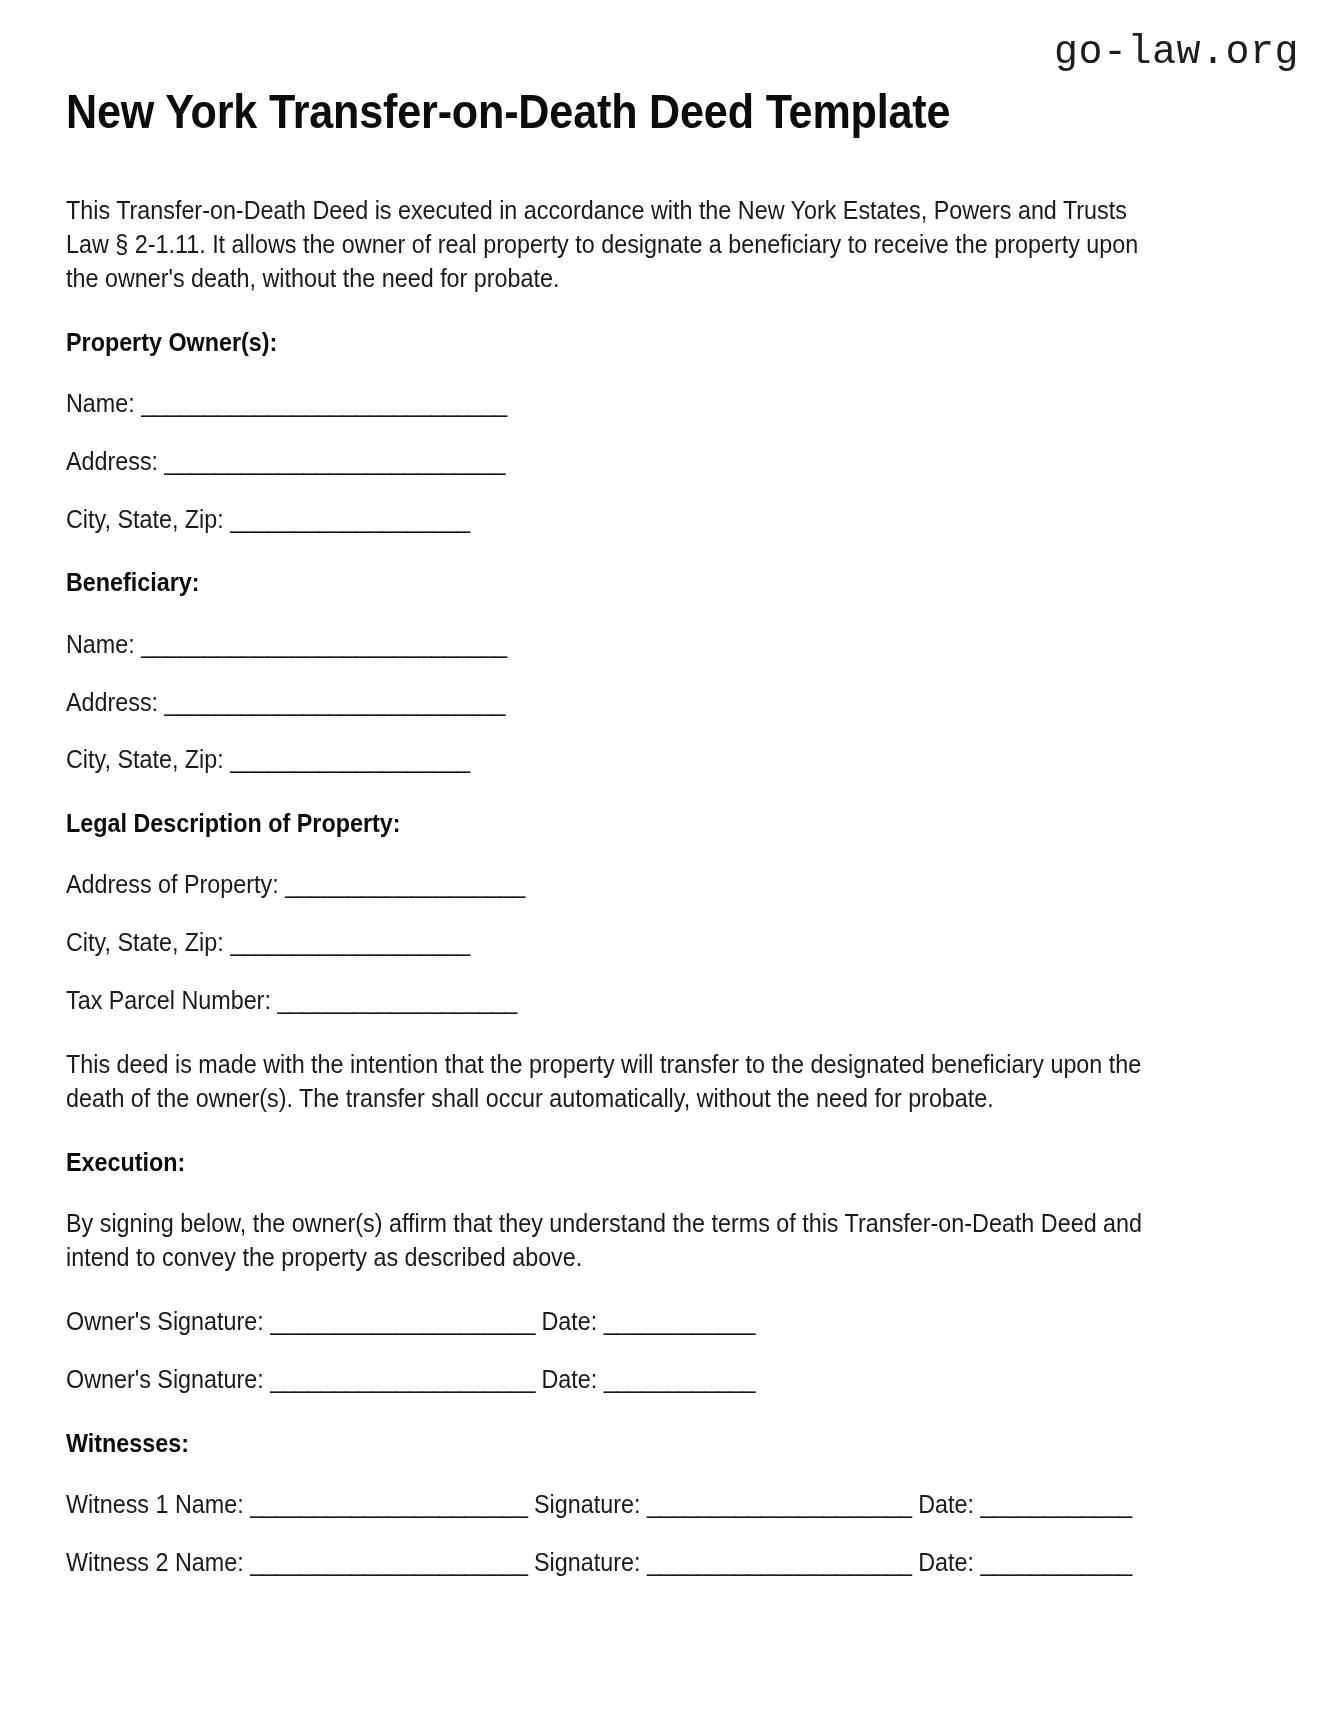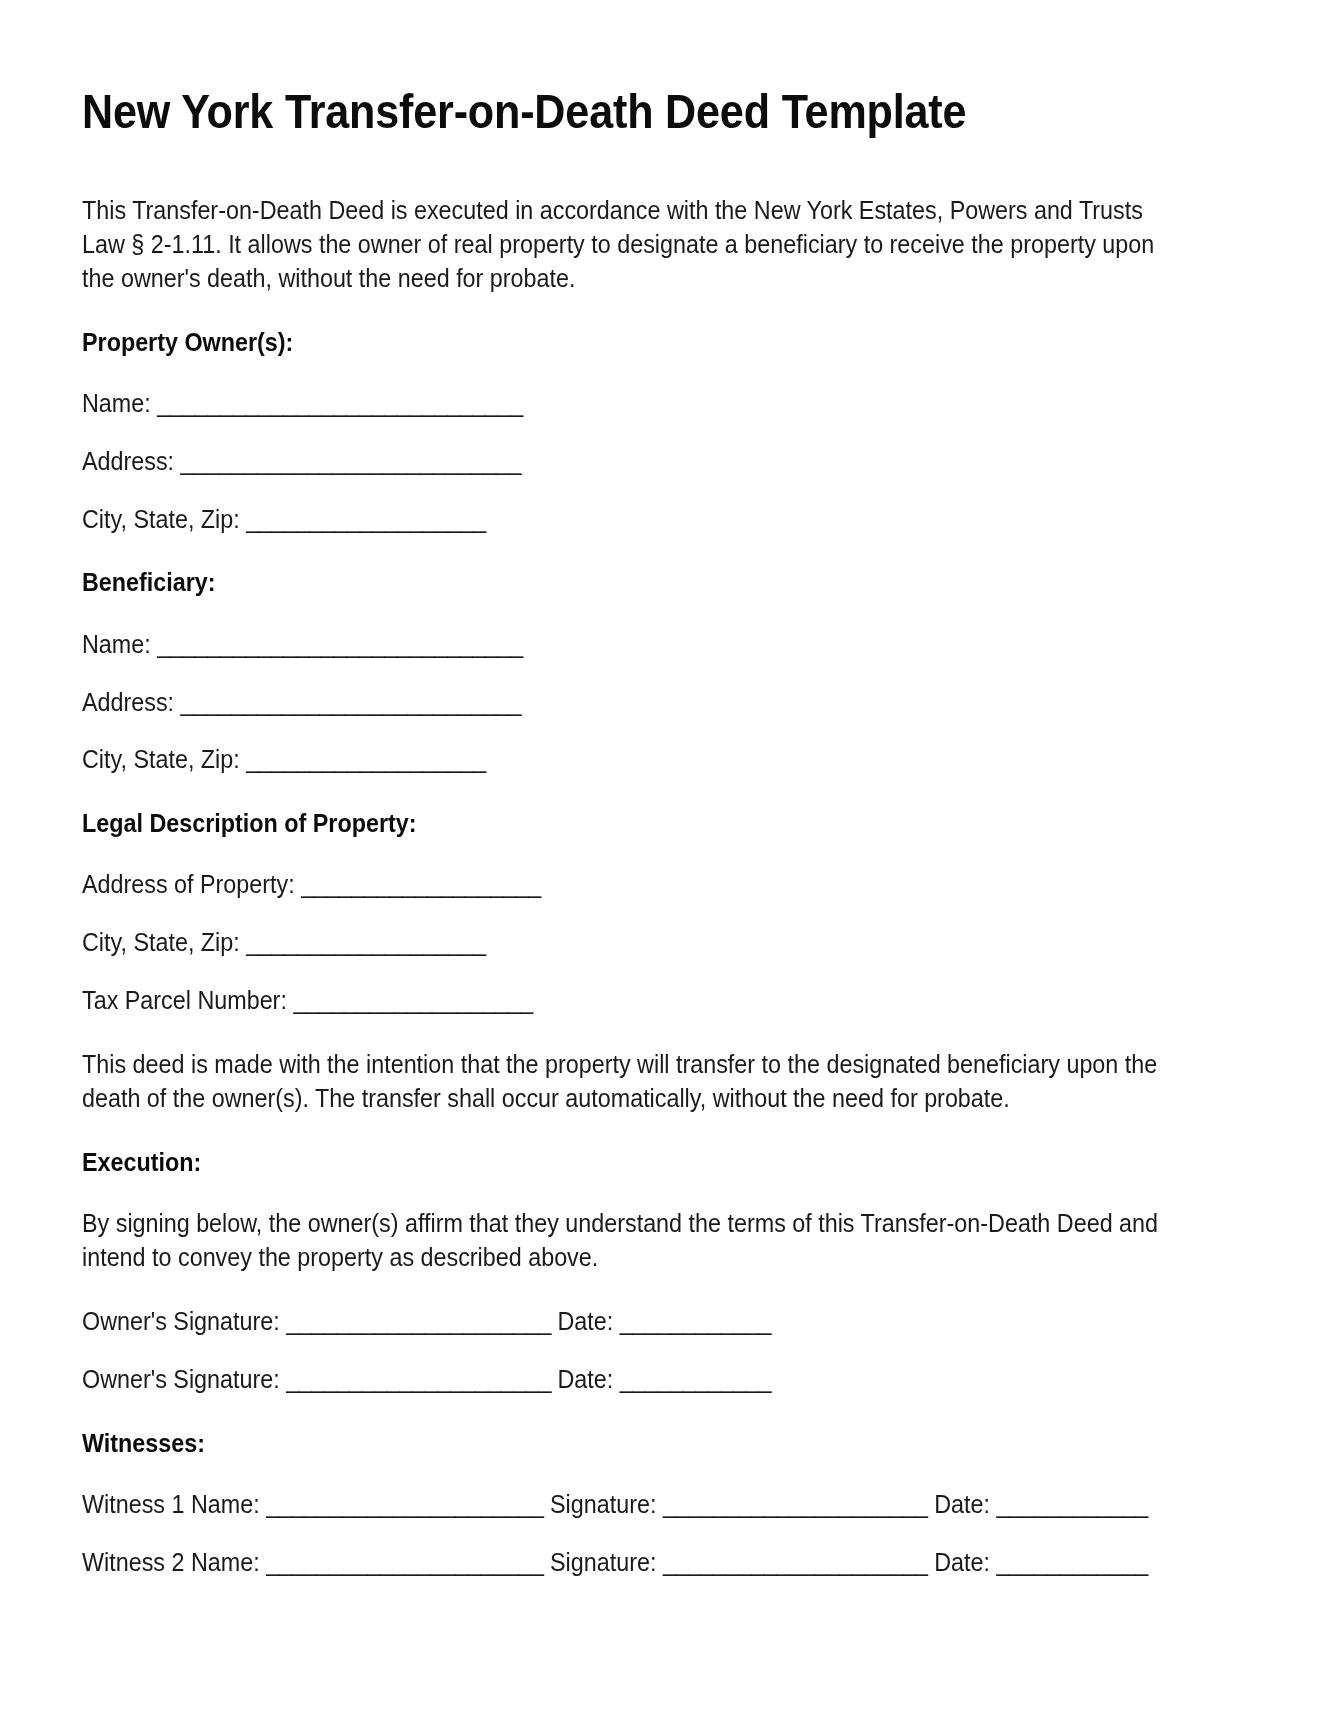--- a/index.html
+++ b/index.html
@@ -37,21 +37,21 @@
     font-weight: 400;
     letter-spacing: 0.5px;
     color: #1d1d1d;
     line-height: 1;
     white-space: nowrap;
   }
 
   
   .content {
     position: absolute;
-    left: 82px;
+    left: 66px;
     top: 84px;
     width: 1090px;
   }
 
   h1.doc-title {
     font-family: "Liberation Sans", "DejaVu Sans", sans-serif;
     font-size: 49px;
     font-weight: bold;
     line-height: 1.12;
     margin: 0 0 0 0;
@@ -101,20 +101,21 @@
   .gap-para    { height: 30px; }
   .gap-head    { height: 28px; }
   .gap-field   { height: 24px; }
   .gap-section { height: 30px; }
 </style>
 </head>
 <body>
 
 <div class="page">
 
+  <div class="site-mark">go-law.org</div>
 
   <div class="content">
 
     <h1 class="doc-title">New York Transfer-on-Death Deed Template</h1>
 
     <div class="gap-title"></div>
 
     <p class="para">This Transfer-on-Death Deed is executed in accordance with the New York Estates, Powers and Trusts Law § 2-1.11. It allows the owner of real property to designate a beneficiary to receive the property upon the owner's death, without the need for probate.</p>
 
     <div class="gap-para"></div>

